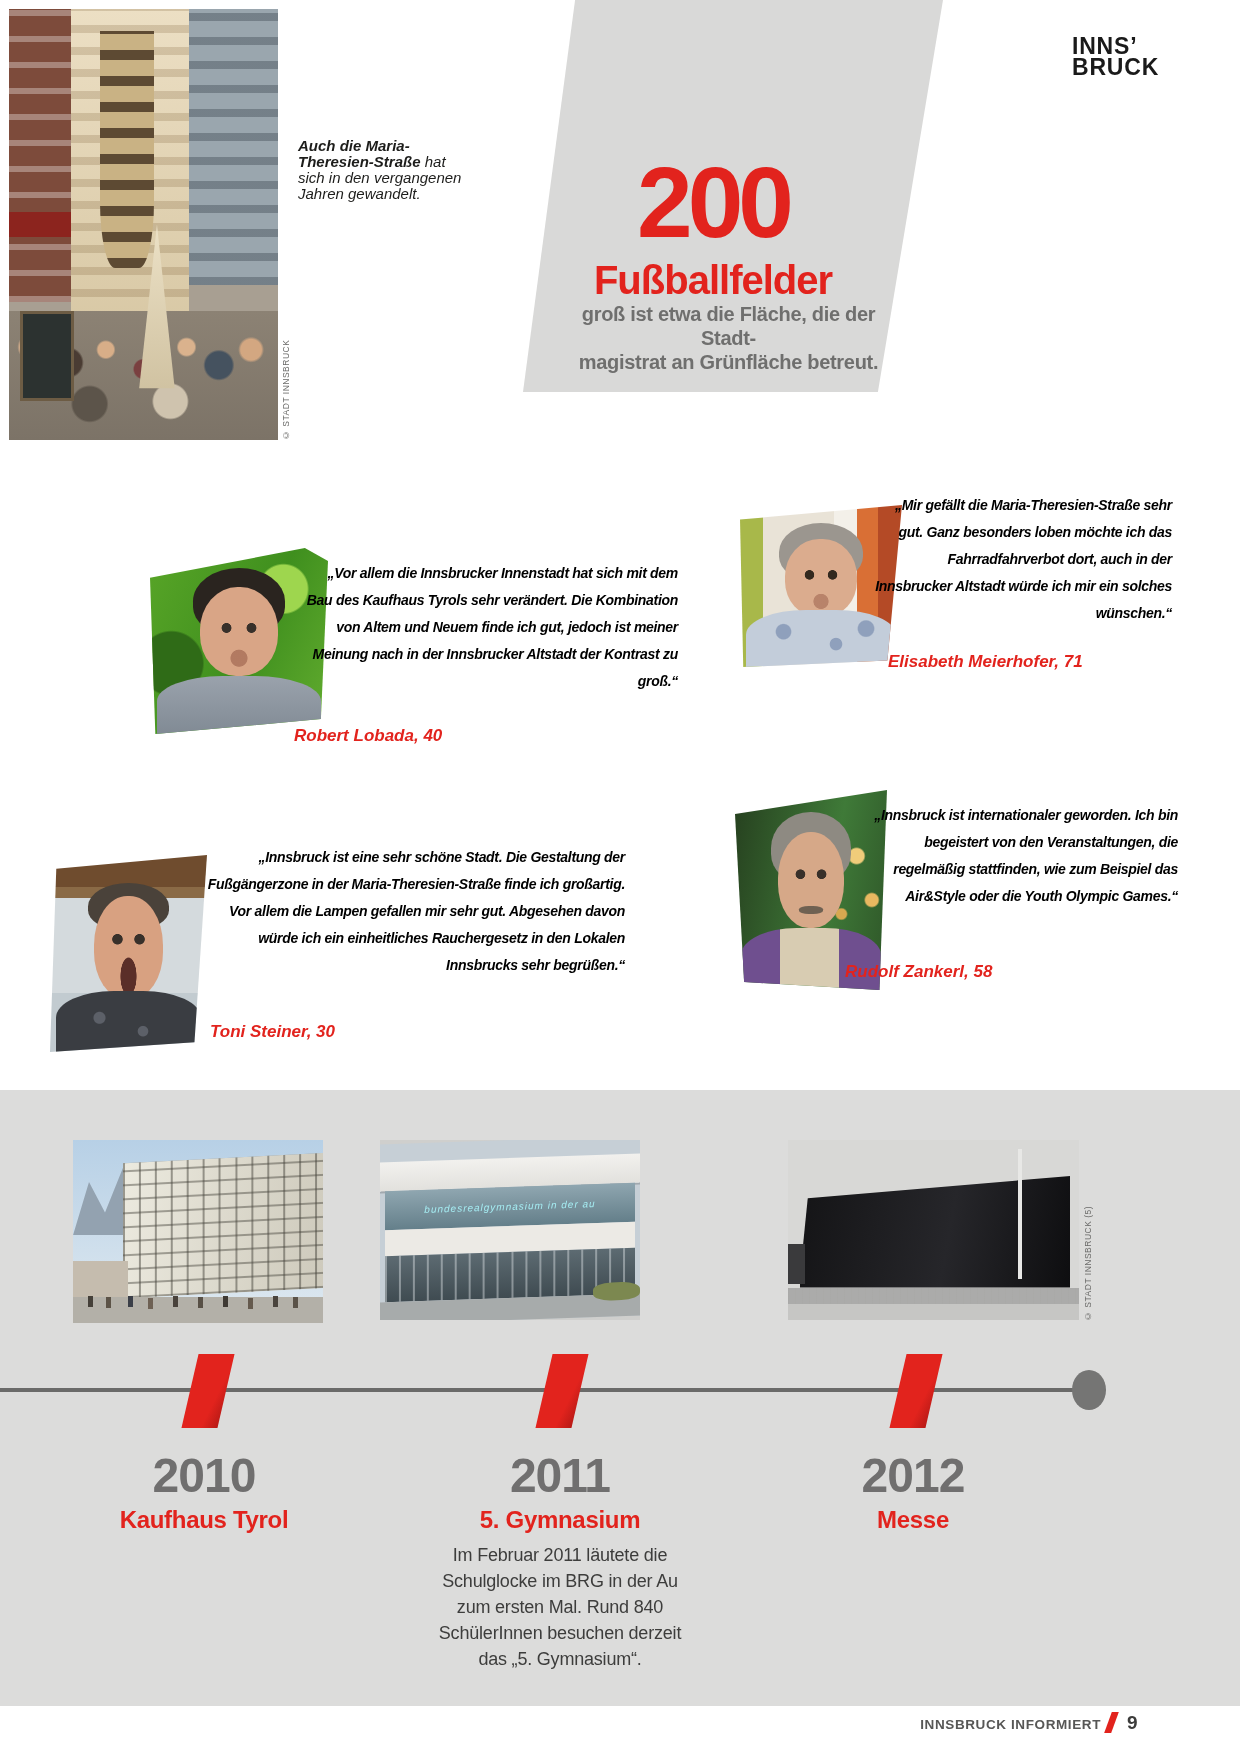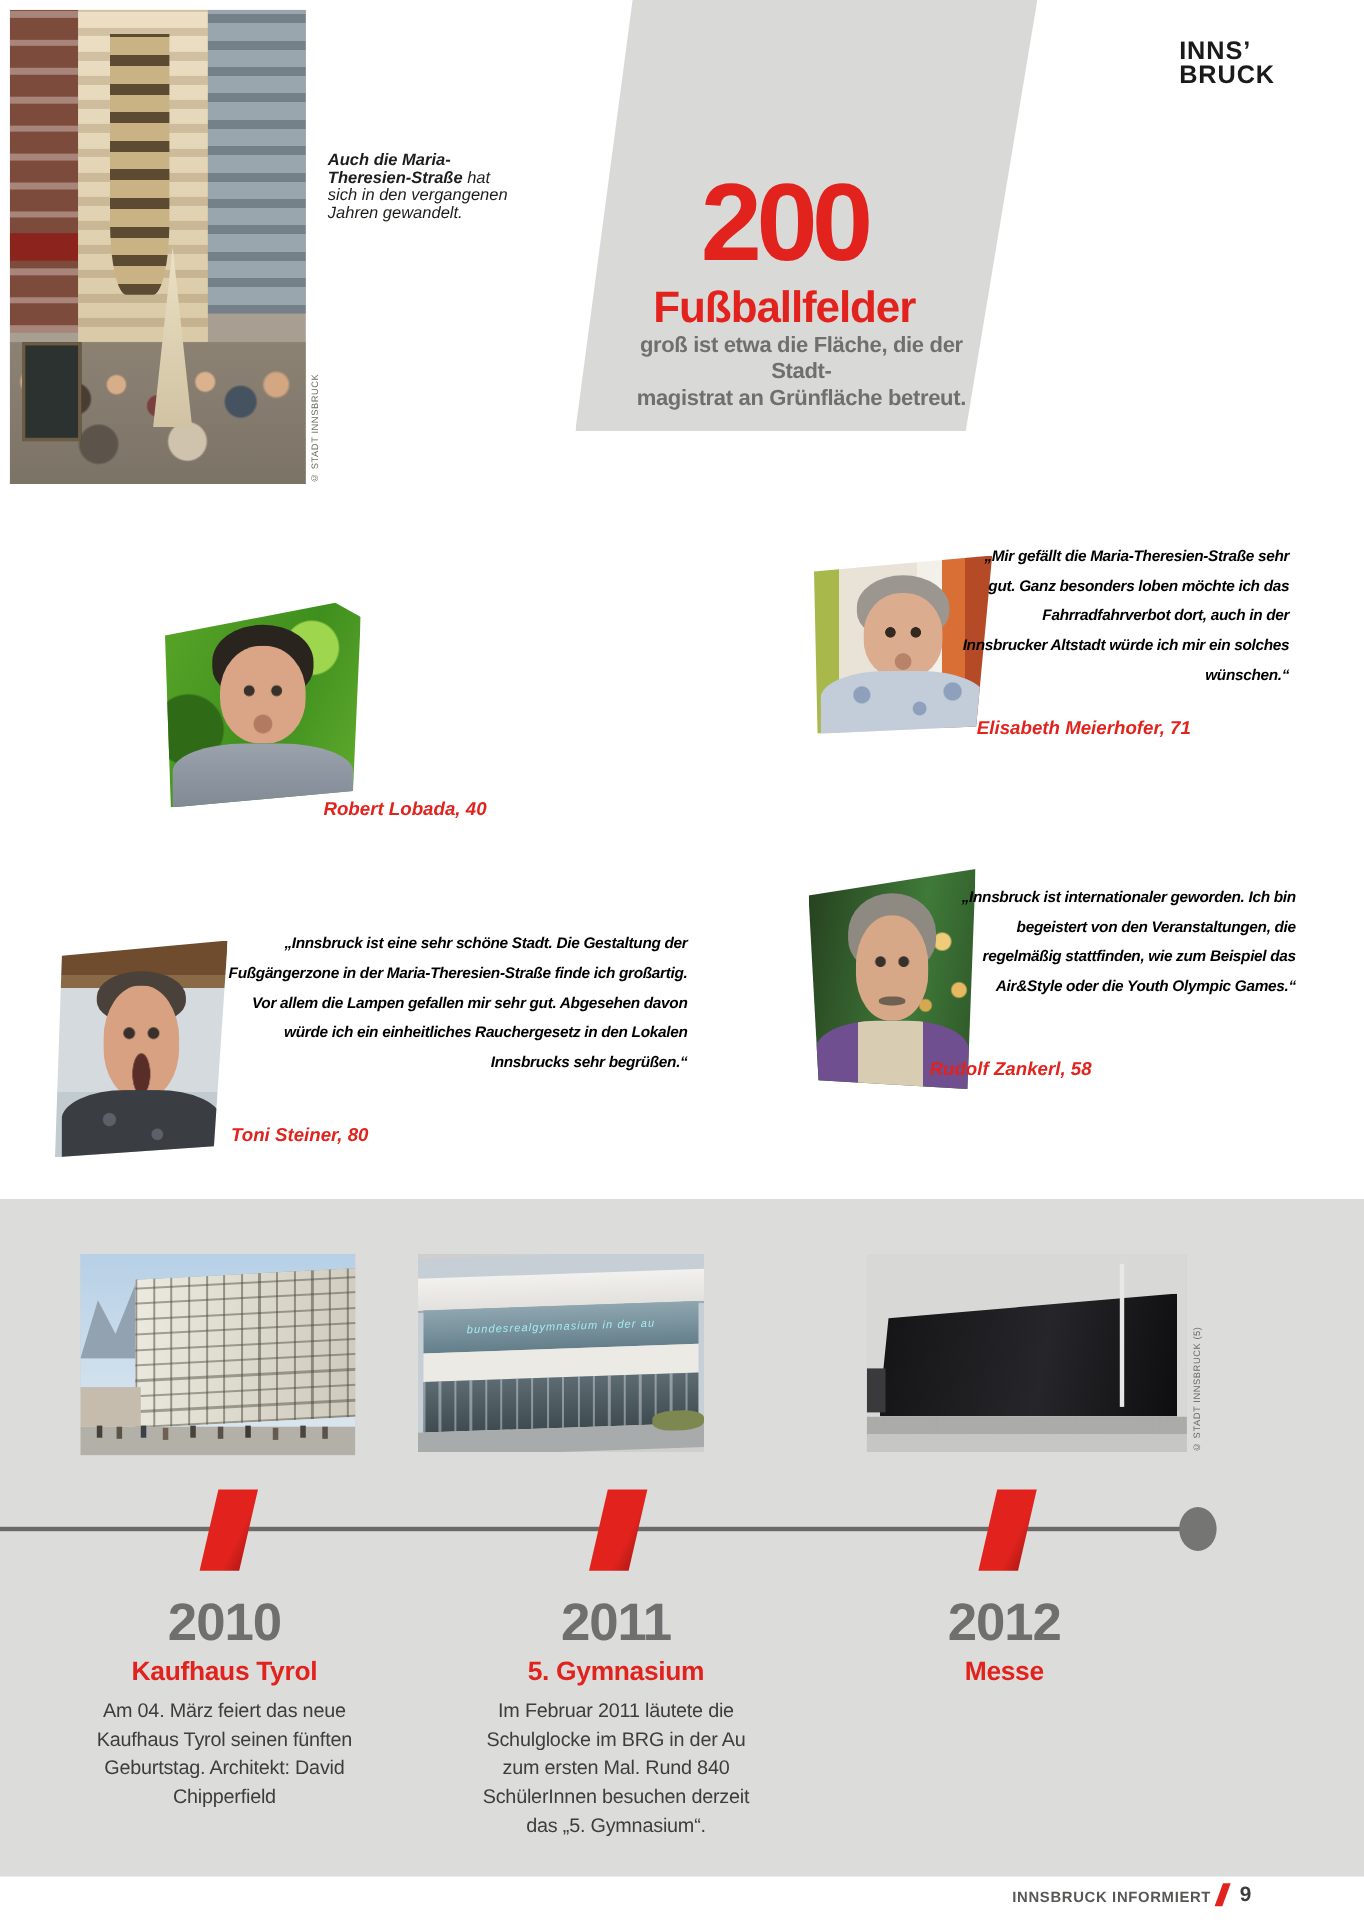--- a/index.html
+++ b/index.html
@@ -213,39 +213,40 @@
     <div>INNS’</div>
     <div>BRUCK</div>
   </div>
 
   <div class="abs portrait p1 q1-photo">
     <div class="scene"></div>
     <div class="hair"></div>
     <div class="face"></div>
     <div class="p-body"></div>
   </div>
+  <div class="abs quote-text q1-text">„Vor allem die Innsbrucker Innenstadt hat sich mit dem Bau des Kaufhaus Tyrols sehr verändert. Die Kombination von Altem und Neuem finde ich gut, jedoch ist meiner Meinung nach in der Innsbrucker Altstadt der Kontrast zu groß.“</div>
   <div class="abs quote-name q1-name">Robert Lobada, 40</div>
 
   <div class="abs portrait p2 q2-photo">
     <div class="scene"></div>
     <div class="hair"></div>
     <div class="face"></div>
     <div class="p-body"></div>
   </div>
   <div class="abs quote-text q2-text">„Mir gefällt die Maria-Theresien-Straße sehr gut. Ganz besonders loben möchte ich das Fahrradfahrverbot dort, auch in der Innsbrucker Altstadt würde ich mir ein solches wünschen.“</div>
   <div class="abs quote-name q2-name">Elisabeth Meierhofer, 71</div>
 
   <div class="abs portrait p3 q3-photo">
     <div class="scene"></div>
     <div class="hair"></div>
     <div class="face"></div>
     <div class="p-body"></div>
   </div>
   <div class="abs quote-text q3-text">„Innsbruck ist eine sehr schöne Stadt. Die Gestaltung der Fußgängerzone in der Maria-Theresien-Straße finde ich großartig. Vor allem die Lampen gefallen mir sehr gut. Abgesehen davon würde ich ein einheitliches Rauchergesetz in den Lokalen Innsbrucks sehr begrüßen.“</div>
-  <div class="abs quote-name q3-name">Toni Steiner, 80</div>
+  <div class="abs quote-name q3-name">Toni Steiner, 30</div>
 
   <div class="abs portrait p4 q4-photo">
     <div class="scene"></div>
     <div class="hair"></div>
     <div class="face"></div>
     <div class="mustache"></div>
     <div class="p-body"></div>
   </div>
   <div class="abs quote-text q4-text">„Innsbruck ist internationaler geworden. Ich bin begeistert von den Veranstaltungen, die regelmäßig stattfinden, wie zum Beispiel das Air&amp;Style oder die Youth Olympic Games.“</div>
   <div class="abs quote-name q4-name">Rudolf Zankerl, 58</div>
@@ -294,20 +295,19 @@
   <div class="abs tl-marker m3"></div>
 
   <div class="abs tl-col tl-year c1">2010</div>
   <div class="abs tl-col tl-year c2">2011</div>
   <div class="abs tl-col tl-year c3">2012</div>
 
   <div class="abs tl-col tl-title c1">Kaufhaus Tyrol</div>
   <div class="abs tl-col tl-title c2">5. Gymnasium</div>
   <div class="abs tl-col tl-title c3">Messe</div>
 
-  <div class="abs tl-col tl-text c1">Am 04. März feiert das neue Kaufhaus Tyrol seinen fünften Geburtstag. Architekt: David Chipperfield</div>
   <div class="abs tl-col tl-text c2">Im Februar 2011 läutete die Schulglocke im BRG in der Au zum ersten Mal. Rund 840 SchülerInnen besuchen derzeit das „5. Gymnasium“.</div>
 
   <div class="abs footer-mag">INNSBRUCK INFORMIERT</div>
   <div class="abs footer-slash"></div>
   <div class="abs footer-page">9</div>
 
 </div>
 
 </body></html>

